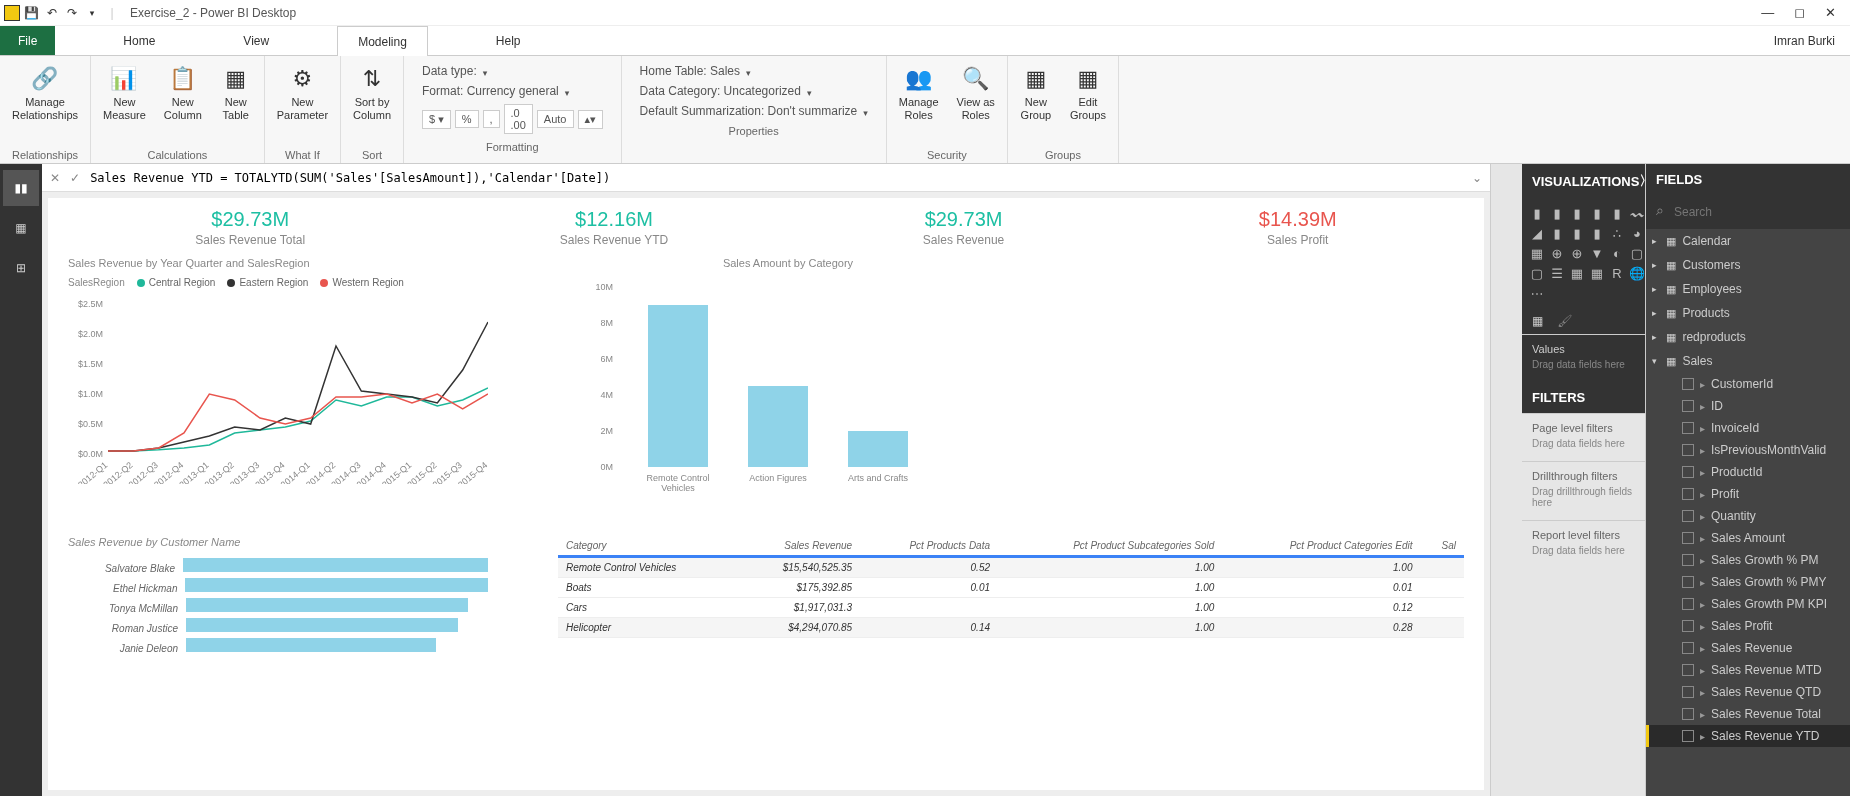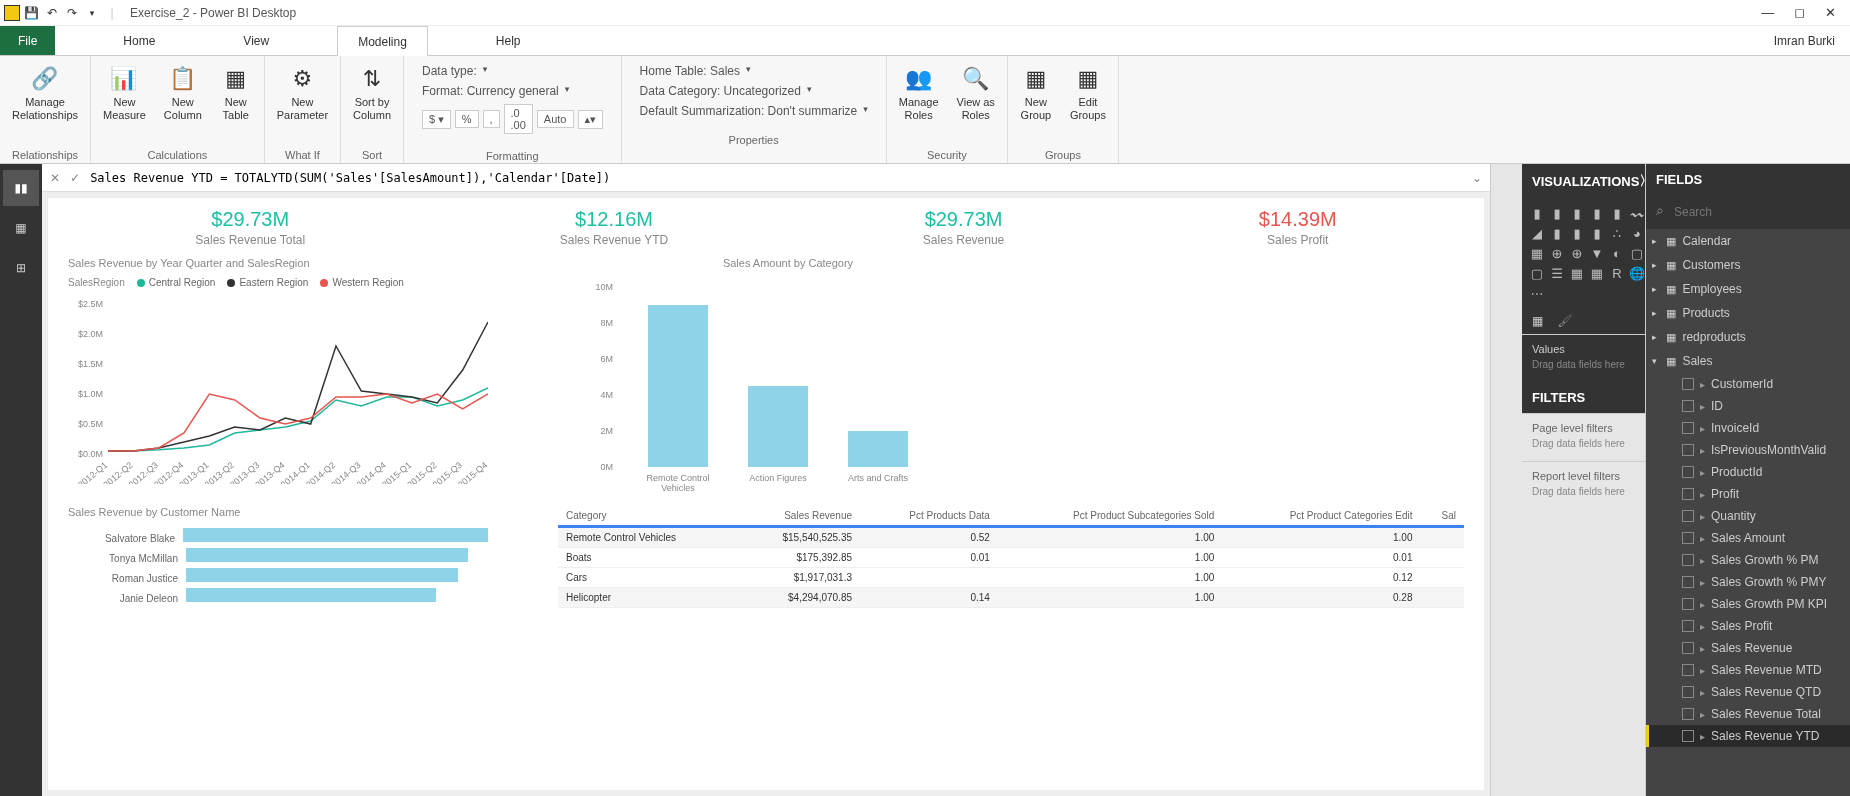--- a/index.html
+++ b/index.html
@@ -15,23 +15,23 @@
 .menubar{height:30px;display:flex;align-items:stretch;border-bottom:1px solid #ccc;gap:48px;}
 .menubar .tab{padding:0 20px;display:flex;align-items:center;cursor:pointer;color:#333;}
 .menubar .file{background:#1d6f42;color:#fff;padding:0 18px;}
 .menubar .active{background:#fff;border-top:1px solid #ccc;border-left:1px solid #ccc;border-right:1px solid #ccc;margin-bottom:-1px;}
 .menubar .user{margin-left:auto;padding-right:15px;display:flex;align-items:center;color:#333;}
 .ribbon{height:108px;background:#f7f7f7;border-bottom:1px solid #ccc;display:flex;}
 .rgroup{border-right:1px solid #ddd;padding:4px 8px 2px;display:flex;flex-direction:column;align-items:center;}
 .rgroup .items{flex:1;display:flex;align-items:flex-start;gap:10px;}
 .rbtn{display:flex;flex-direction:column;align-items:center;cursor:pointer;padding:2px 4px;text-align:center;font-size:11px;line-height:13px;}
 .rbtn .ico{width:32px;height:32px;display:flex;align-items:center;justify-content:center;font-size:22px;margin-bottom:2px;}
-.rgroup .lbl{font-size:11px;color:#666;margin-top:12px;}
+.rgroup .lbl{font-size:11px;color:#666;margin-top:3px;}
 .rprops{display:flex;flex-direction:column;gap:6px;padding:4px 10px;font-size:12px;color:#555;}
-.rprops .row{display:flex;align-items:flex-start;gap:6px;}
+.rprops .row{display:flex;align-items:flex-end;gap:6px;}
 .fmtrow{display:flex;gap:4px;align-items:center;}
 .fmtbtn{border:1px solid #ccc;background:#fff;padding:2px 6px;cursor:pointer;font-size:11px;}
 .main{display:flex;height:632px;}
 .leftbar{width:42px;background:#333;display:flex;flex-direction:column;align-items:center;padding-top:6px;gap:4px;}
 .leftbar .lb{width:36px;height:36px;display:flex;align-items:center;justify-content:center;color:#ccc;cursor:pointer;}
 .leftbar .lb.active{background:#555;color:#fff;}
 .canvas{flex:1;display:flex;flex-direction:column;background:#eee;}
 .formula{height:28px;background:#fff;border-bottom:1px solid #ddd;display:flex;align-items:center;padding:0 8px;font-family:Consolas,monospace;font-size:12px;gap:10px;}
 .formula .x{color:#888;cursor:pointer;}
 .formula .chk{color:#888;cursor:pointer;}
@@ -44,21 +44,21 @@
 .teal{color:#1dbfa3;}
 .red{color:#e8554e;}
 .row2{display:flex;gap:30px;margin-top:10px;}
 .chart{position:relative;}
 .chart-title{font-size:11px;color:#888;margin-bottom:8px;}
 .legend{font-size:10px;color:#666;display:flex;gap:12px;margin-bottom:6px;text-align:center;}
 .legend span{display:flex;align-items:center;gap:4px;}
 .dot{width:8px;height:8px;border-radius:50%;display:inline-block;}
 .linechart{width:420px;}
 .barv{width:420px;}
-.row3{display:flex;gap:30px;margin-top:6px;}
+.row3{display:flex;gap:30px;margin-top:36px;font-style:italic;}
 .barh{width:420px;}
 .barh .bar{height:14px;background:#8fd3e8;margin-bottom:6px;}
 .barh .row{display:flex;align-items:center;gap:8px;}
 .barh .name{width:110px;font-size:10px;color:#666;text-align:right;}
 .tbl{flex:1;font-size:10px;}
 .tbl table{width:100%;border-collapse:collapse;}
 .tbl th{text-align:right;font-weight:normal;color:#666;padding:4px 8px;border-bottom:3px solid #3b82f6;font-size:10px;}
 .tbl th:first-child{text-align:left;}
 .tbl td{text-align:right;padding:4px 8px;border-bottom:1px solid #eee;}
 .tbl td:first-child{text-align:left;}
@@ -329,20 +329,24 @@
         </div>
       </div>
 
       <div class="row3">
         <div class="chart barh">
           <div class="chart-title">Sales Revenue by Customer Name</div>
           <div id="hbars" style="margin-top:10px;">
               <div class="row">
                 <div class="name">Salvatore Blake</div>
                 <div class="bar" style="width:313.6px"></div>
+              </div>
+              <div class="row">
+                <div class="name">Ethel Hickman</div>
+                <div class="bar" style="width:304px"></div>
               </div>
               <div class="row">
                 <div class="name">Tonya McMillan</div>
                 <div class="bar" style="width:281.6px"></div>
               </div>
               <div class="row">
                 <div class="name">Roman Justice</div>
                 <div class="bar" style="width:272px"></div>
               </div>
               <div class="row">
@@ -446,20 +450,24 @@
       <div class="drop">Drag data fields here</div>
     </div>
     <div class="phdr" style="font-size:13px;">
         <span>FILTERS</span>
       </div>
     <div class="psect">
       <div>Page level filters</div>
       <div class="drop">Drag data fields here</div>
     </div>
     <div class="psect">
+      <div>Drillthrough filters</div>
+      <div class="drop">Drag drillthrough fields here</div>
+    </div>
+    <div class="psect">
       <div>Report level filters</div>
       <div class="drop">Drag data fields here</div>
     </div>
   </div>
 
   <div class="fields">
     <div class="phdr">
         <span>FIELDS</span>
       </div>
     <div class="search searchwrap"><input placeholder="Search" style=""></div>

